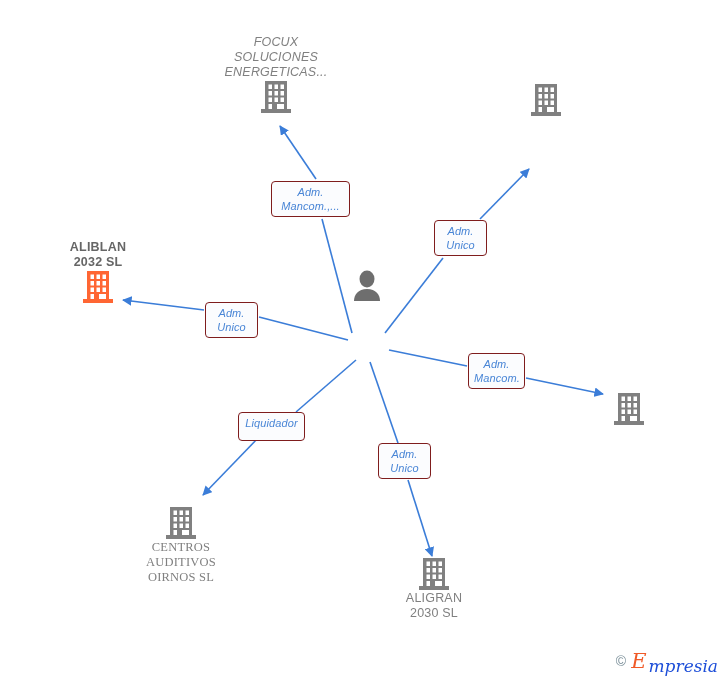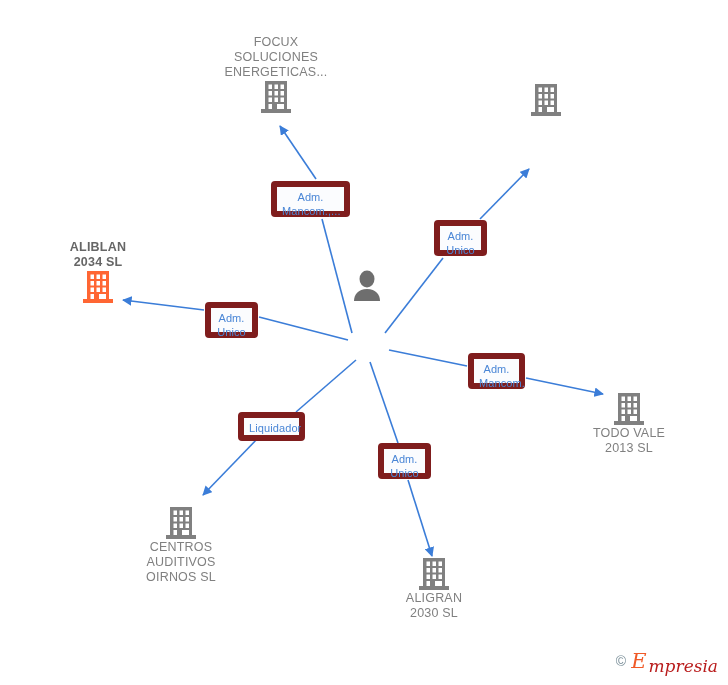--- a/index.html
+++ b/index.html
@@ -42,30 +42,31 @@
     color: #666666;
     font-weight: bold;
   }
   .node-icon {
     display: block;
     margin: 0 auto;
   }
   .label-box {
     position: absolute;
     box-sizing: border-box;
-    border: 6px solid #7f1d1d;
+    border: 1px solid #7f1d1d;
     border-radius: 4px;
     background: #fbfcfe;
     color: #4a86d6;
     font-size: 11px;
     line-height: 14px;
     text-align: center;
     padding: 3px 5px 4px 5px;
     white-space: pre-line;
     letter-spacing: 0.1px;
+    font-style: italic;
   }
   #watermark {
     position: absolute;
     right: 10px;
     bottom: 10px;
     display: flex;
     align-items: center;
     gap: 5px;
   }
   #watermark .copy {
@@ -78,21 +79,21 @@
     font-size: 21px;
     color: #f05a28;
     line-height: 1;
     position: relative;
     top: 1px;
   }
   #watermark .brand-rest {
     font-family: "DejaVu Serif", serif;
     font-style: italic;
     font-size: 17px;
-    color: #b91c1c;
+    color: #1d4ed8;
     line-height: 1;
     margin-left: -3px;
     margin-top: 12px;
   }
 </style>
 </head>
 <body>
 
 <div id="canvas">
 
@@ -112,21 +113,21 @@
         <path d="M389,350 L467,366" stroke="#3b7dd8" stroke-width="1.6" fill="none"></path>
         <path d="M526,378 L603,394" stroke="#3b7dd8" stroke-width="1.6" fill="none" marker-end="url(#arrow)"></path>
         <path d="M356,360 L296,412" stroke="#3b7dd8" stroke-width="1.6" fill="none"></path>
         <path d="M260,436 L203,495" stroke="#3b7dd8" stroke-width="1.6" fill="none" marker-end="url(#arrow)"></path>
         <path d="M370,362 L398,443" stroke="#3b7dd8" stroke-width="1.6" fill="none"></path>
         <path d="M408,480 L432,556" stroke="#3b7dd8" stroke-width="1.6" fill="none" marker-end="url(#arrow)"></path>
       </g>
   </svg>
 
   <div id="nodes">
-      <div class="node" style="left: 276px; top: 35px;">
+      <div class="node" style="left: 276px; top: 35px; font-style: italic;">
         <div class="node-label">FOCUX
 SOLUCIONES
 ENERGETICAS...</div>
         <div>
           <svg width="32" height="34" viewBox="0 0 32 34" class="node-icon">
             <g fill="#808080">
               <rect x="5" y="1" width="22" height="28"></rect>
               <rect x="1" y="29" width="30" height="4"></rect>
               <rect x="8.5" y="4.5" width="3.5" height="4.5" fill="#ffffff"></rect>
               <rect x="14.5" y="4.5" width="3.5" height="4.5" fill="#ffffff"></rect>
@@ -159,21 +160,21 @@
               <rect x="14.5" y="17.5" width="3.5" height="4.5" fill="#ffffff"></rect>
               <rect x="20.5" y="17.5" width="3.5" height="4.5" fill="#ffffff"></rect>
               <rect x="8.5" y="24" width="3.5" height="5" fill="#ffffff"></rect>
               <rect x="17" y="24" width="7" height="5" fill="#ffffff"></rect>
             </g>
           </svg>
         </div>
       </div>
       <div class="node" style="left: 98px; top: 240px;">
         <div class="node-label highlight">ALIBLAN
-2034  SL</div>
+2032  SL</div>
         <div>
           <svg width="32" height="34" viewBox="0 0 32 34" class="node-icon">
             <g fill="#ff6633">
               <rect x="5" y="1" width="22" height="28"></rect>
               <rect x="1" y="29" width="30" height="4"></rect>
               <rect x="8.5" y="4.5" width="3.5" height="4.5" fill="#ffffff"></rect>
               <rect x="14.5" y="4.5" width="3.5" height="4.5" fill="#ffffff"></rect>
               <rect x="20.5" y="4.5" width="3.5" height="4.5" fill="#ffffff"></rect>
               <rect x="8.5" y="11" width="3.5" height="4.5" fill="#ffffff"></rect>
               <rect x="14.5" y="11" width="3.5" height="4.5" fill="#ffffff"></rect>
@@ -200,24 +201,22 @@
               <rect x="14.5" y="11" width="3.5" height="4.5" fill="#ffffff"></rect>
               <rect x="20.5" y="11" width="3.5" height="4.5" fill="#ffffff"></rect>
               <rect x="8.5" y="17.5" width="3.5" height="4.5" fill="#ffffff"></rect>
               <rect x="14.5" y="17.5" width="3.5" height="4.5" fill="#ffffff"></rect>
               <rect x="20.5" y="17.5" width="3.5" height="4.5" fill="#ffffff"></rect>
               <rect x="8.5" y="24" width="3.5" height="5" fill="#ffffff"></rect>
               <rect x="17" y="24" width="7" height="5" fill="#ffffff"></rect>
             </g>
           </svg>
         </div>
-        <div class="node-label">TODO VALE
-2013 SL</div>
-      </div>
-      <div class="node" style="left: 181px; top: 506px;">
+      </div>
+      <div class="node" style="left: 181px; top: 506px; font-family: Liberation Serif, serif;">
         <div>
           <svg width="32" height="34" viewBox="0 0 32 34" class="node-icon">
             <g fill="#808080">
               <rect x="5" y="1" width="22" height="28"></rect>
               <rect x="1" y="29" width="30" height="4"></rect>
               <rect x="8.5" y="4.5" width="3.5" height="4.5" fill="#ffffff"></rect>
               <rect x="14.5" y="4.5" width="3.5" height="4.5" fill="#ffffff"></rect>
               <rect x="20.5" y="4.5" width="3.5" height="4.5" fill="#ffffff"></rect>
               <rect x="8.5" y="11" width="3.5" height="4.5" fill="#ffffff"></rect>
               <rect x="14.5" y="11" width="3.5" height="4.5" fill="#ffffff"></rect>

